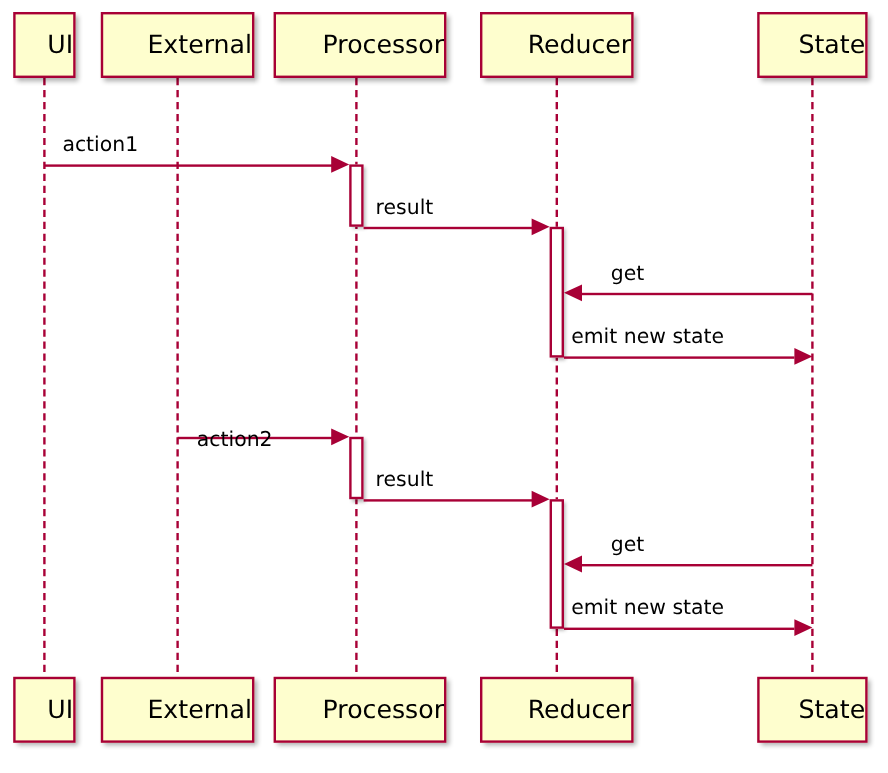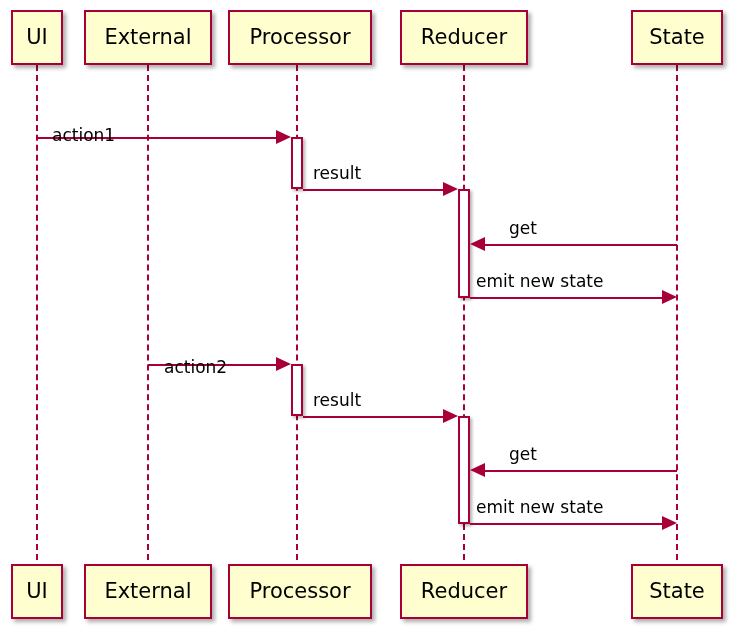--- a/index.html
+++ b/index.html
@@ -18,21 +18,21 @@
     overflow: hidden;
   }
   .participant-box {
     position: absolute;
     box-sizing: border-box;
     background: #FEFECE;
     border: 2px solid #A80036;
     box-shadow: 3px 3px 4px rgba(0,0,0,0.32);
     display: flex;
     align-items: center;
-    justify-content: center;
+    justify-content: flex-end;
     font-size: 21px;
     color: #000000;
     line-height: 1;
     white-space: nowrap;
     letter-spacing: 0px;
   }
   .lifeline {
     position: absolute;
     width: 0;
     border-left: 2px dashed #A80036;
@@ -113,21 +113,21 @@
     <span>State</span>
   </div>
 
   <div class="activation" style="left:291px; top:137px; width:12px; height:52px;"></div>
   <div class="activation" style="left:458px; top:189px; width:12px; height:109px;"></div>
   <div class="activation" style="left:291px; top:364px; width:12px; height:52px;"></div>
   <div class="activation" style="left:458px; top:416px; width:12px; height:108px;"></div>
 
   <div class="msg-line" style="left:37px; top:137px; width:244px;"></div>
   <div class="arrowhead right" style="left:276px; top:130px;"></div>
-  <div class="msg-label" style="left:52px; top:127px;">action1</div>
+  <div class="msg-label" style="left:52px; top:113px;">action1</div>
 
   <div class="msg-line" style="left:303px; top:189px; width:145px;"></div>
   <div class="arrowhead right" style="left:443px; top:182px;"></div>
   <div class="msg-label" style="left:313px; top:165px;">result</div>
 
   <div class="msg-line" style="left:485px; top:244px; width:192px;"></div>
   <div class="arrowhead left" style="left:470px; top:237px;"></div>
   <div class="msg-label" style="left:509px; top:220px;">get</div>
 
   <div class="msg-line" style="left:470px; top:297px; width:192px;"></div>

